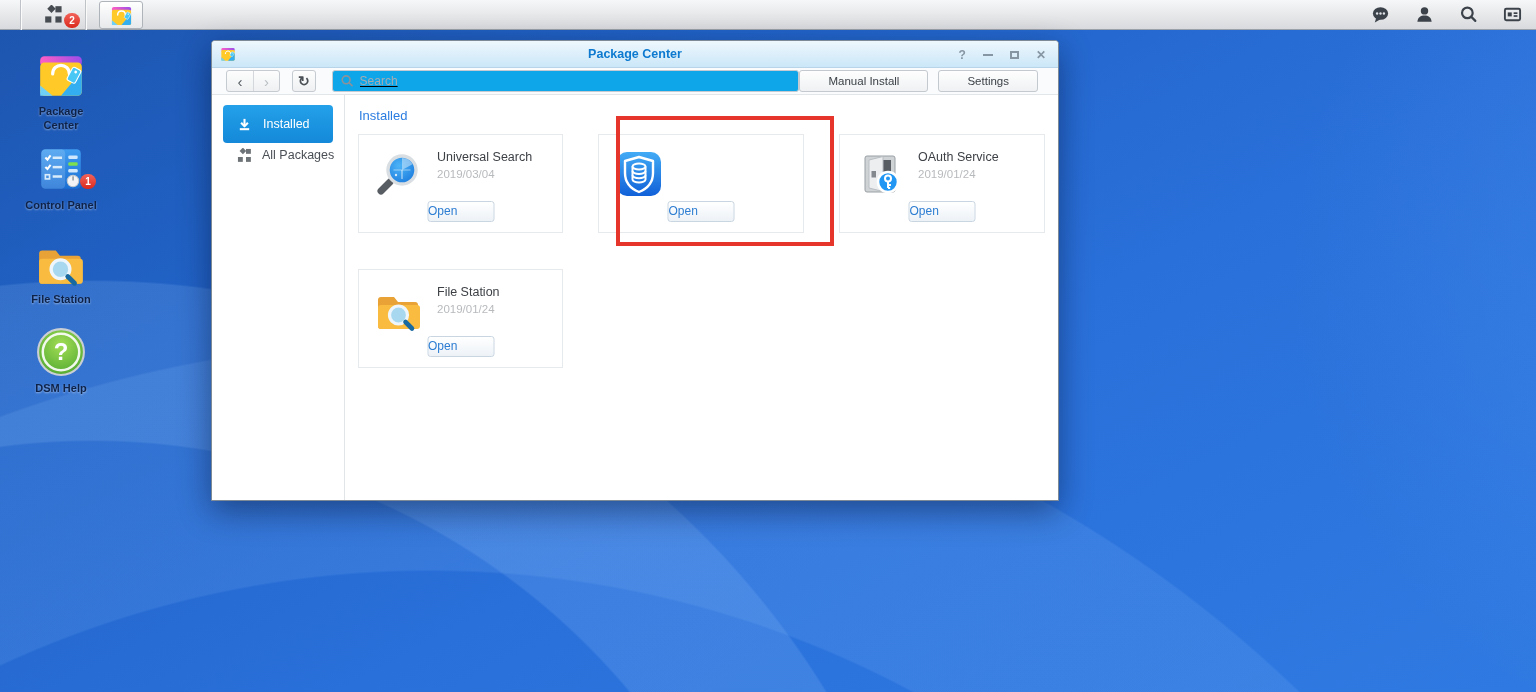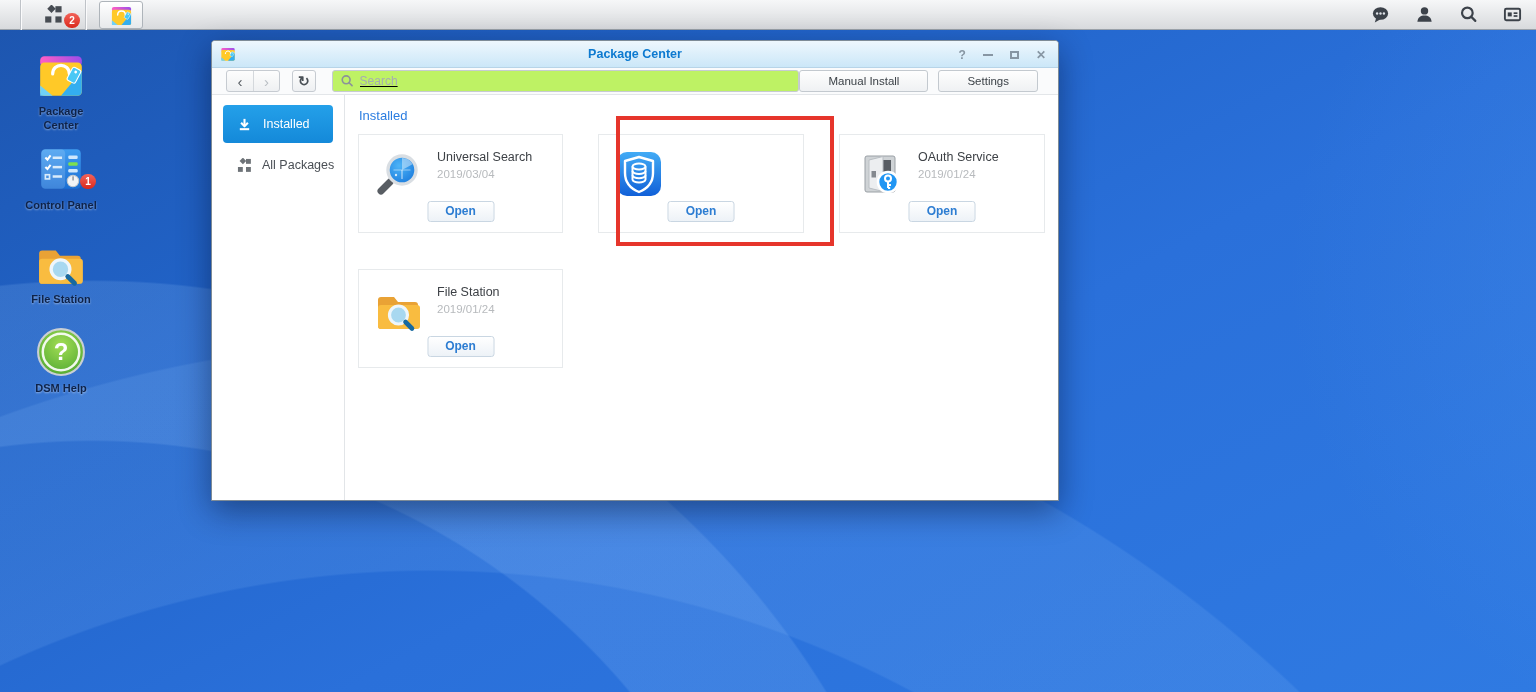--- a/index.html
+++ b/index.html
@@ -88,21 +88,21 @@
   }
   .nav-btn { width:30px; display:flex; align-items:center; justify-content:center; font-size:15px; color:#555b61; cursor:pointer; }
   .nav-btn + .nav-btn { border-left:1px solid #d4d8dc; }
   .nav-btn.disabled { color:#b9bec3; }
   #refresh-btn {
     margin-left:12px; width:27px; height:22px; border:1px solid #c6cbd1; border-radius:3px;
     background:linear-gradient(#fdfdfd,#eef0f2); display:flex; align-items:center; justify-content:center;
     font-size:14px; font-weight:bold; color:#4a5056; cursor:pointer;
   }
   #search-box {
-    margin-left:16px; width:538px; height:22px; background:#bef264;
+    margin-left:16px; width:538px; height:22px; background:#0ea5e9;
     border:1px solid #c6cbd1; border-radius:3px; display:flex; align-items:center; padding:0 7px; gap:6px;text-decoration:underline;
   }
   #search-box input {
     border:none; outline:none; flex:1; font-size:12px; color:#333; font-family:"Liberation Sans",sans-serif; background:transparent;
   }
   #search-box input::placeholder { color:#a6acb2; }
   .tb-btn {
     height:22px; padding:0 28px; font-size:11.5px; color:#3c4248;
     background:linear-gradient(#fefefe,#eff1f3); border:1px solid #c3c9cf; border-radius:3px;
     display:flex; align-items:center; cursor:pointer; white-space:nowrap;
@@ -113,36 +113,36 @@
   
   #win-body { display:flex; height:405px; }
   #sidebar { width:193px; border-right:1px solid #e2e5e8; padding-top:10px; }
   #side-installed {
     margin:0 11px; height:38px; border-radius:4px;
     background:linear-gradient(#24a0e9,#1489d9);
     display:flex; align-items:center; padding-left:14px; gap:11px;
     color:#fff; font-size:12.5px; cursor:pointer;
   }
   #side-all {
-    margin-top:5px; height:34px; display:flex; align-items:center; padding-left:25px; gap:10px;
+    margin-top:5px; height:34px; display:flex; align-items:flex-start; padding-left:25px; gap:10px;
     color:#4a4f55; font-size:12.5px; cursor:pointer;
   }
   #main { flex:1; padding:13px; }
   #section-title { color:#2a7ce0; font-size:13px; font-weight:500; margin-bottom:11px; margin-left:1px; }
   #pkg-grid { display:grid; grid-template-columns:repeat(3,205px); grid-auto-rows:99px; row-gap:4px;gap:36px; }
   .card { position:relative; border:1px solid #e7eaec; background:#fff; }
   .card.col2, .card.col3 { margin-left:-1px; }
   .card .app-ic { position:absolute; left:16px; top:15px; width:48px; height:48px; }
   .card .meta { position:absolute; left:78px; top:14px; width:118px; }
   .card .name { font-size:12.5px; color:#3d4146; line-height:1.3; }
   .card .date { margin-top:3px; font-size:11.5px; color:#b7babd; }
   .open-btn {
     position:absolute; left:50%; transform:translateX(-50%); bottom:10px;
-    width:67px; height:21px; line-height:19px; text-align:center;
-    color:#2d7dd2; font-weight:bold; font-size:12px;
+    width:67px; height:21px; line-height:19px; text-align:left;
+    color:#2d7dd2; font-weight:normal; font-size:12px;
     background:linear-gradient(#ffffff,#edf2f7); border:1px solid #c9d6e2; border-radius:3px; cursor:pointer;
   }
 
   
   #highlight-rect {
     position:absolute; left:616px; top:116px; width:218px; height:130px;
     border:4px solid #e6352b; pointer-events:none; z-index:50;
   }
 
   svg { display:block; }

